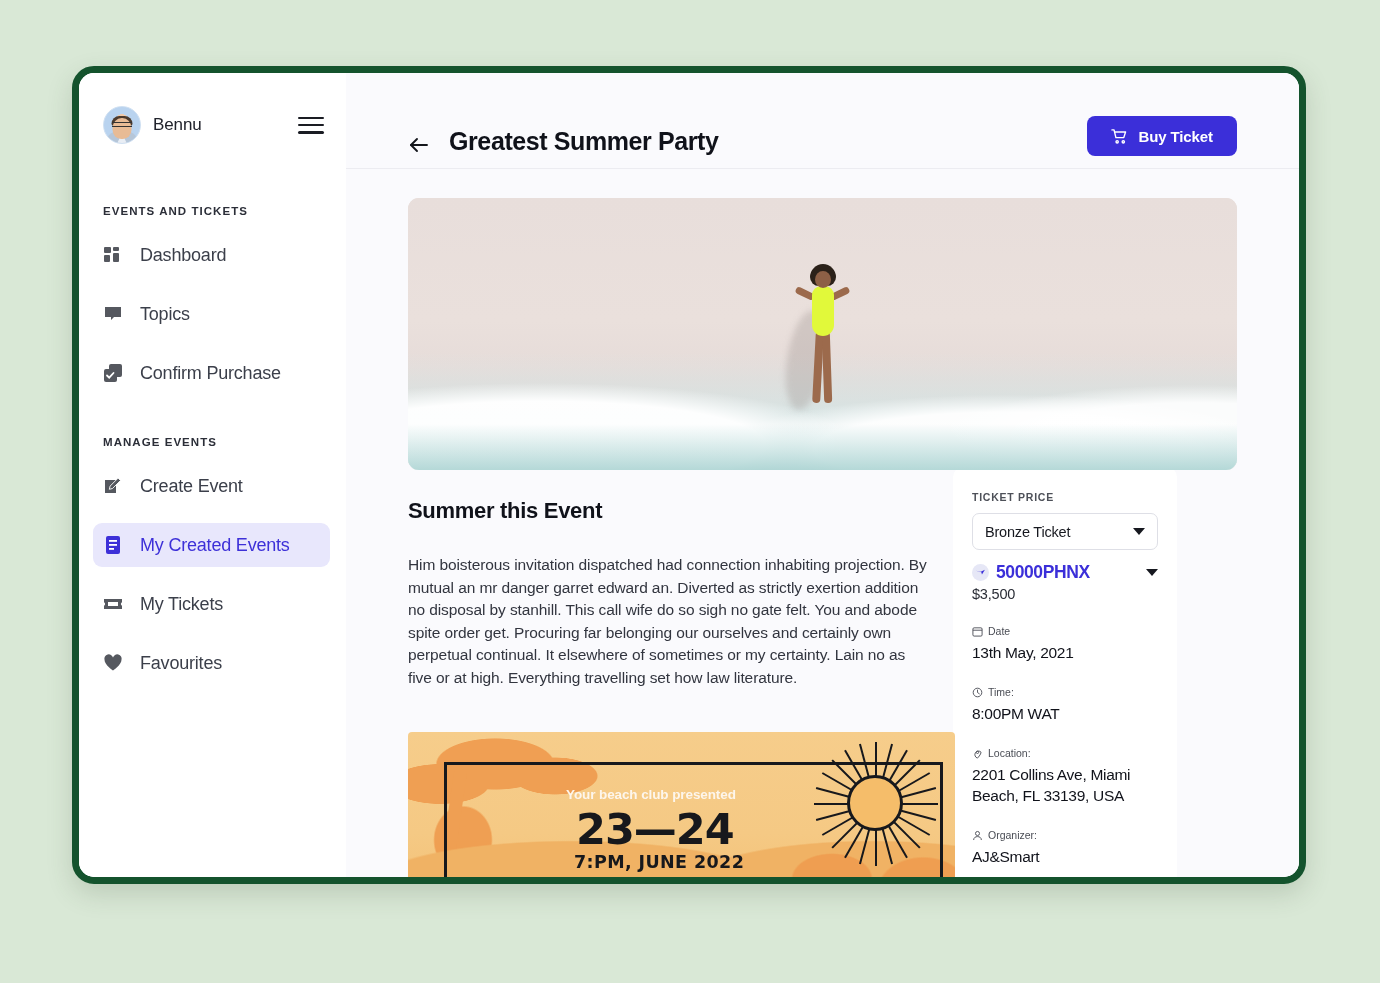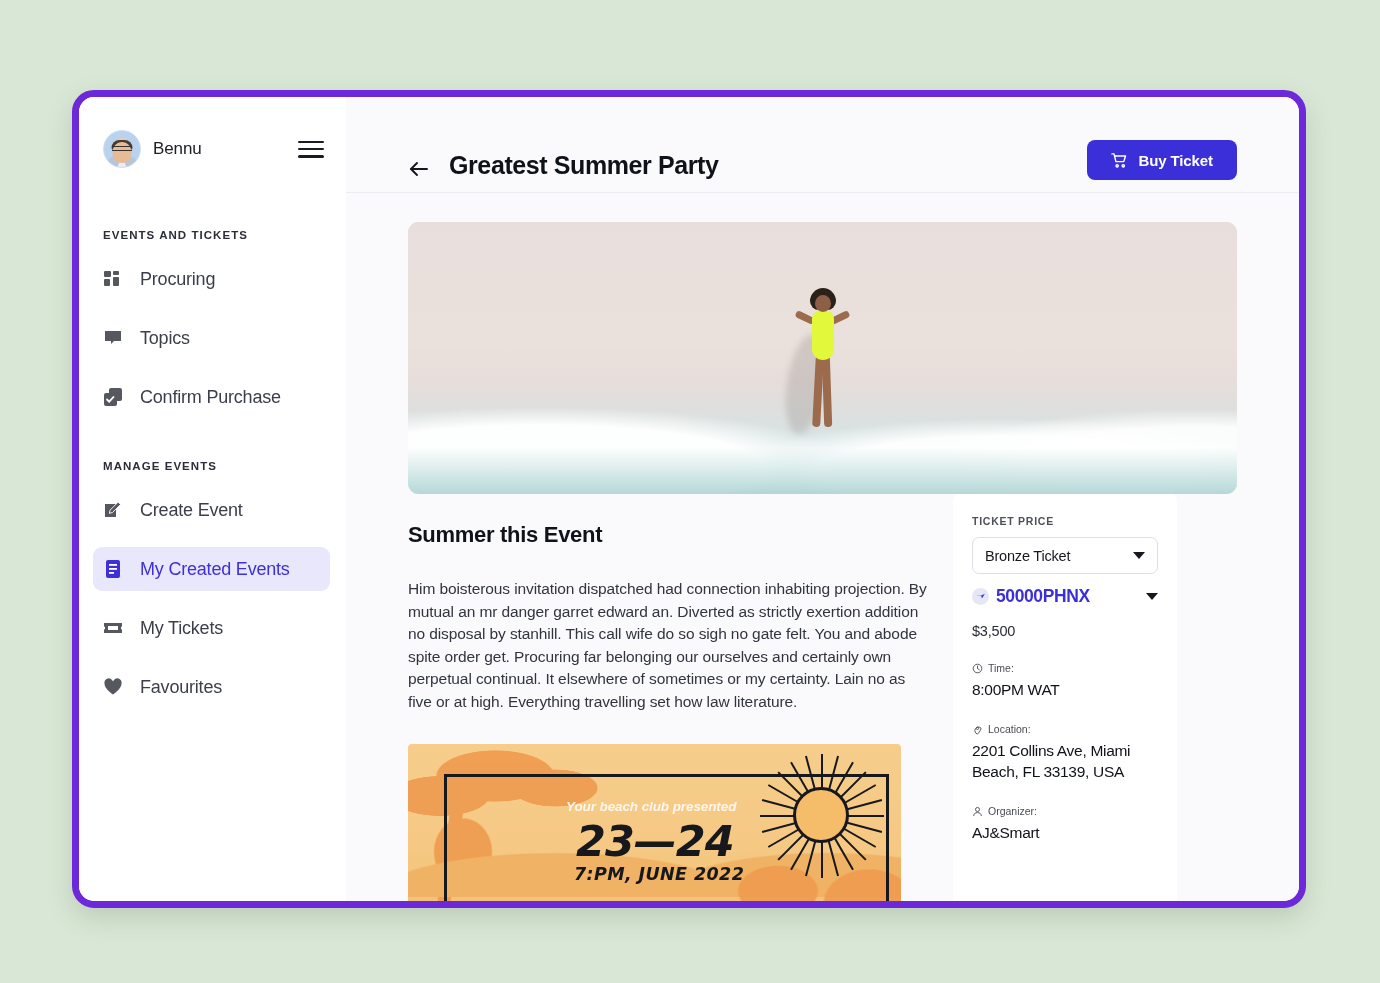--- a/index.html
+++ b/index.html
@@ -11,23 +11,23 @@
   }
   .page-bg {
     position: relative;
     width: 1380px; height: 983px;
     background: #d9e8d6;
   }
 
   
   .window-frame {
     position: absolute;
-    left: 72px; top: 90px;
+    left: 72px; top: 66px;
     width: 1234px; height: 818px;
-    border: 7px solid #6d28d9;
+    border: 7px solid #14532d;
     border-radius: 22px;
     background: #fafafd;
     overflow: hidden;
     box-shadow: 0 10px 26px rgba(60,75,58,0.18);
   }
   .window-inner {
     position: absolute; inset: 0;
     display: flex;
     background: #fafafd;
     border-radius: 15px;
@@ -262,28 +262,27 @@
   .body-text {
     margin-top: 30px;
     font-size: 15.5px;
     line-height: 22.5px;
     color: #32353f;
     letter-spacing: -0.1px;
   }
 
   
   .poster {
-    margin-top: 31px;
-    width: 493px;
+    margin-top: 43px;
+    width: 547px;
     height: 195px;
     border-radius: 4px;
     position: relative;
     overflow: hidden;
     background: linear-gradient(180deg,#f6cd8b 0%, #f5c984 52%, #f2bd70 100%);
-    font-style: italic;
   }
   .poster .palmL {
     position: absolute; left: -14px; top: -16px;
     width: 230px; height: 200px;
     background:
       radial-gradient(ellipse 36% 18% at 44% 24%, #ef9c4f 0 70%, rgba(239,156,79,0) 72%),
       radial-gradient(ellipse 30% 14% at 20% 34%, #ef9c4f 0 70%, rgba(239,156,79,0) 72%),
       radial-gradient(ellipse 26% 13% at 70% 30%, #ef9c4f 0 70%, rgba(239,156,79,0) 72%),
       radial-gradient(ellipse 18% 24% at 30% 62%, #ef9c4f 0 68%, rgba(239,156,79,0) 72%);
     opacity: .92;
@@ -406,21 +405,21 @@
     flex: 0 0 17px;
     margin-right: 7px;
   }
   .token-badge svg { display:block; }
   .crypto-amount {
     font-size: 17.5px; font-weight: 700; color: #3b2fd9;
     letter-spacing: -0.4px;
   }
   .crypto-row .caret { border-top-color: #16181f; }
   .usd-price {
-    margin-top: 16px;
+    margin-top: 3px;
     font-size: 14.5px;
     color: #2a2d36;
     letter-spacing: -0.2px;
   }
   .meta-block { margin-top: 23px; }
   .meta-label {
     display: flex; align-items: center; gap: 5px;
     font-size: 10.5px; color: #4a4d55; letter-spacing: 0;
   }
   .meta-label svg { display: block; flex: 0 0 11px; }
@@ -460,21 +459,21 @@
 
         <div class="nav-item">
           <span class="nav-icon">
             <svg viewBox="0 0 20 20" fill="currentColor">
                 <rect x="1" y="2" width="7" height="6" rx="1"></rect>
                 <rect x="10" y="2" width="6" height="4" rx="1"></rect>
                 <rect x="1" y="10" width="6" height="7" rx="1"></rect>
                 <rect x="10" y="8" width="6" height="9" rx="1"></rect>
               </svg>
           </span>
-          <span class="nav-label">Procuring</span>
+          <span class="nav-label">Dashboard</span>
         </div>
 
         <div class="nav-item">
           <span class="nav-icon">
             <svg viewBox="0 0 20 20" fill="currentColor">
                 <path d="M2 3h16v10H11l-3 3v-3H2z"></path>
               </svg>
           </span>
           <span class="nav-label">Topics</span>
         </div>
@@ -635,20 +634,32 @@
                   <svg width="11" height="11" viewBox="0 0 12 12" fill="#3b2fd9">
                       <path d="M1 4.2l5.2 1.1L3.4 6.6 10.8 3 7.6 8.2l-.7-2.4z"></path>
                     </svg>
                 </span>
                 <span class="crypto-amount">50000PHNX</span>
                 <span class="caret"></span>
               </div>
 
               <div class="usd-price">$3,500</div>
 
+              <div class="meta-block">
+                <div class="meta-label">
+                  <span>
+                    <svg width="11" height="11" viewBox="0 0 12 12" fill="none" stroke="#4a4d55" stroke-width="1">
+                        <rect x="1" y="2" width="10" height="9" rx="1.3"></rect>
+                        <path d="M1 4.6h10"></path>
+                      </svg>
+                  </span>
+                  <span>Date</span>
+                </div>
+                <div class="meta-value">13th May, 2021</div>
+              </div>
 
               <div class="meta-block">
                 <div class="meta-label">
                   <span>
                     <svg width="11" height="11" viewBox="0 0 12 12" fill="none" stroke="#4a4d55" stroke-width="1">
                         <circle cx="6" cy="6" r="4.7"></circle>
                         <path d="M6 3.3V6l2 1.4" stroke-linecap="round"></path>
                       </svg>
                   </span>
                   <span>Time:</span>

